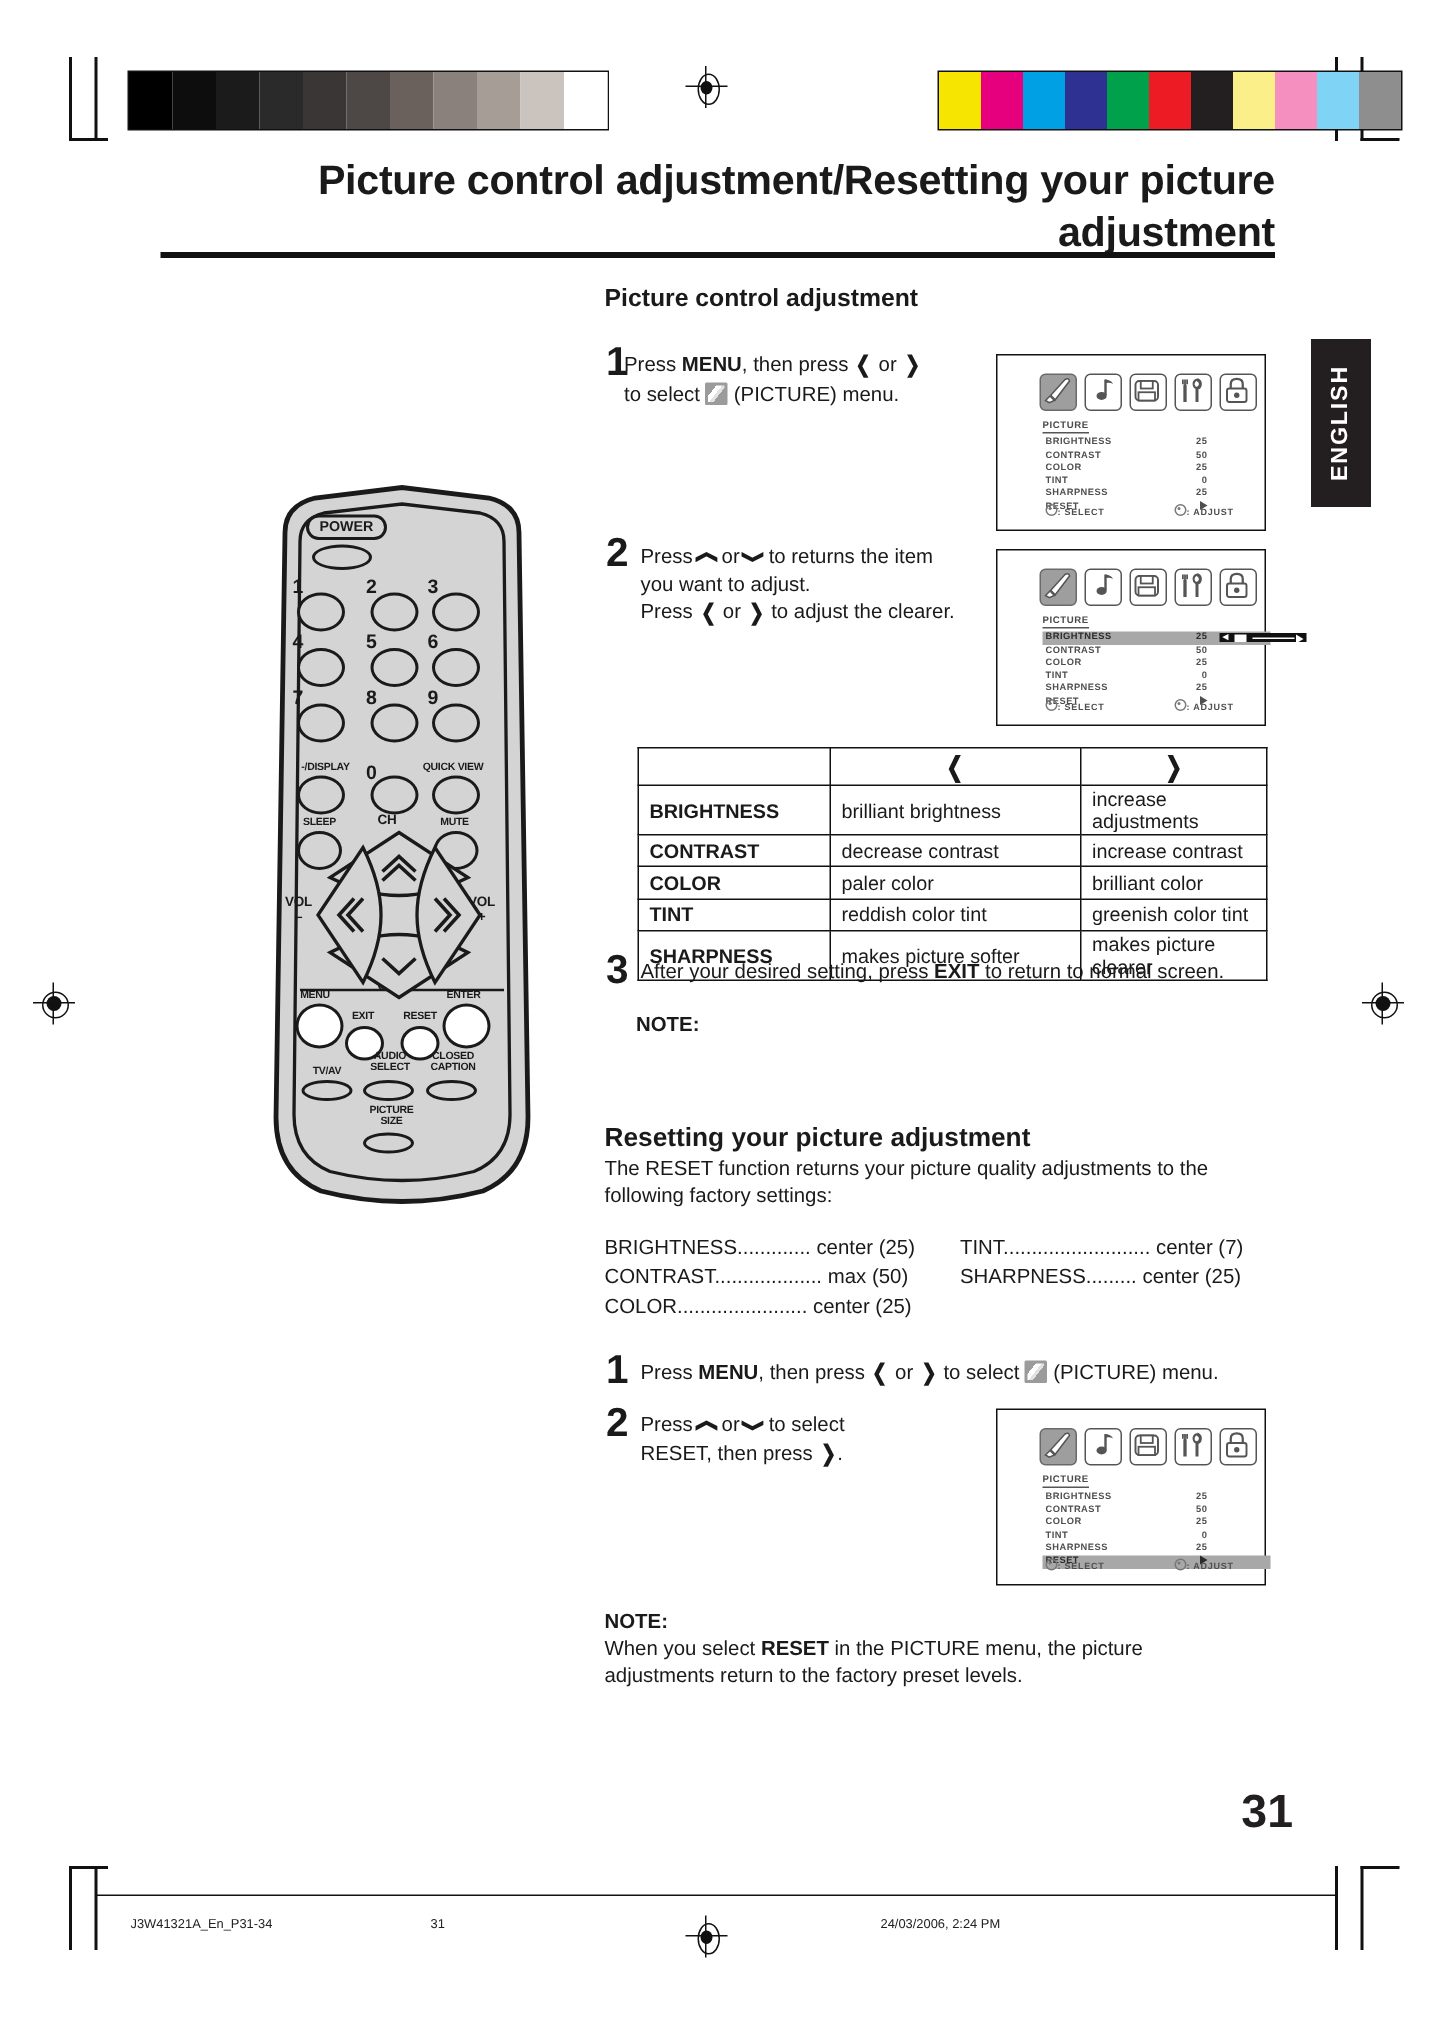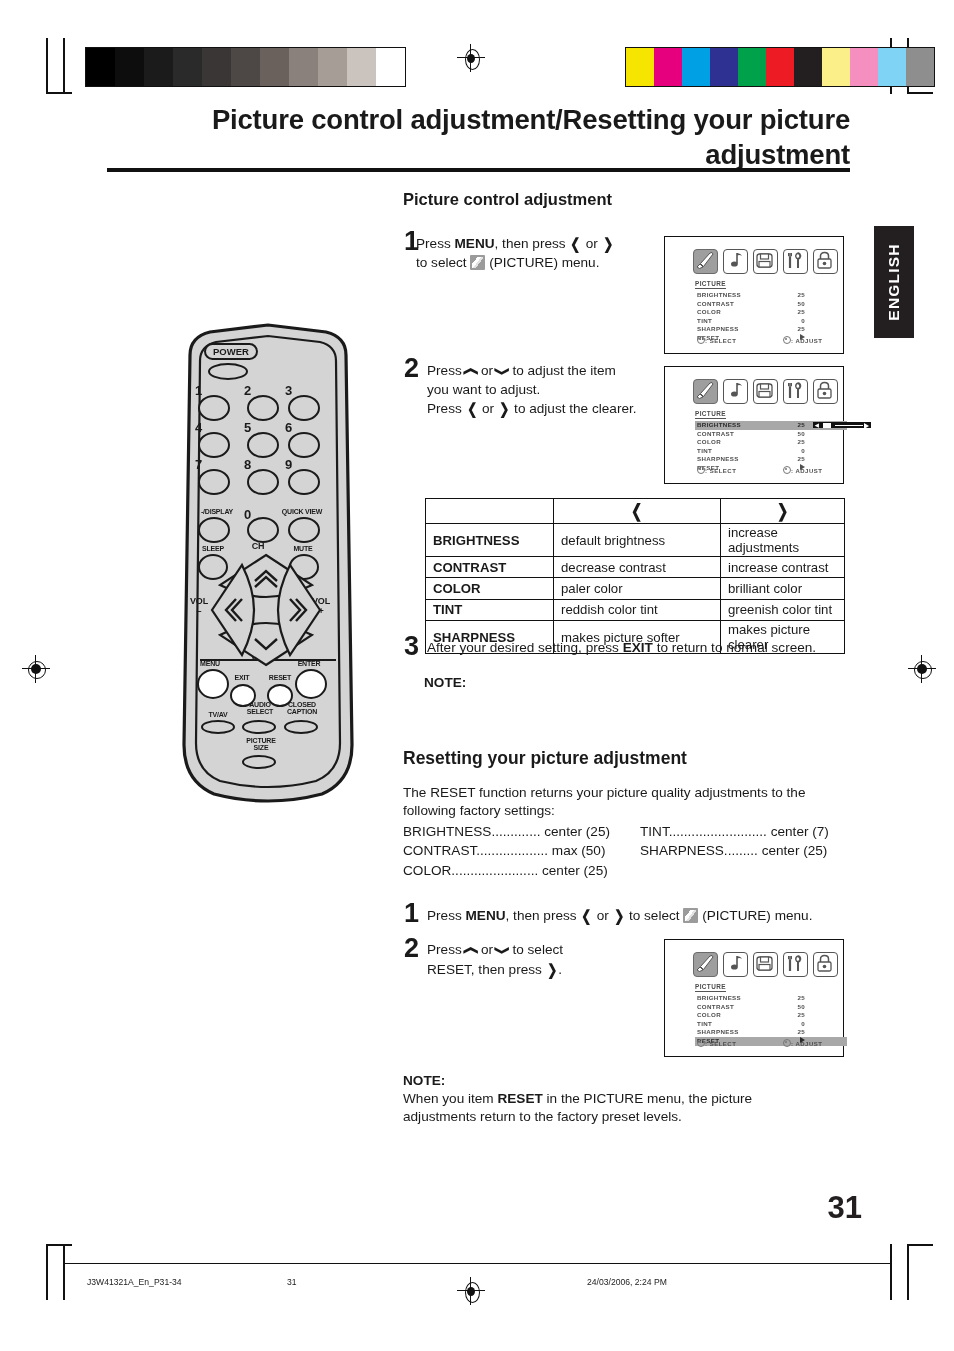--- a/index.html
+++ b/index.html
@@ -167,21 +167,21 @@
 <div class="abs h2" style="left:403px;top:190px;">Picture control adjustment</div>
 
 <div class="abs stepnum" style="left:404px;top:228px;">1</div>
 <div class="abs body" style="left:416px;top:234px;width:220px;">
   <span><span>Press </span><b>MENU</b><span>, then press </span><span class="arr">❮</span><span> or </span><span class="arr">❯</span></span><br>
   <span><span>to select </span><span class="brushinline"></span><span> (PICTURE) menu.</span></span>
 </div>
 
 <div class="abs stepnum" style="left:404px;top:355px;">2</div>
 <div class="abs body" style="left:427px;top:362px;width:230px;">
-  <span><span>Press </span><span class="arr" style="transform: rotate(90deg) scaleX(0.8); font-size: 14px;">❮</span><span> or </span><span class="arr" style="transform: rotate(90deg) scaleX(0.8); font-size: 14px;">❯</span><span> to adjust the item</span></span><br>
+  <span><span>Press </span><span class="arr" style="transform: rotate(90deg) scaleX(0.8); font-size: 14px;">❮</span><span> or </span><span class="arr" style="transform: rotate(90deg) scaleX(0.8); font-size: 14px;">❯</span><span> to returns the item</span></span><br>
   <span>you want to adjust.</span><br>
   <span><span>Press </span><span class="arr">❮</span><span> or </span><span class="arr">❯</span><span> to adjust the clearer.</span></span>
 </div>
 
 <style>
 </style>
 
 <div class="osd" style="left:664px;top:236px;width:180px;height:118px;">
   <div class="osd-icons" style="left:28px;top:12px;">
       <div class="oicon sel">
@@ -328,21 +328,21 @@
 
 <table class="adj">
     <tbody id="adj-body">
       <tr>
         <td class="lbl hdr"></td>
         <td class="mid hdr"><span class="tblarrow">❮</span></td>
         <td class="hdr"><span class="tblarrow">❯</span></td>
       </tr>
       <tr>
         <td class="lbl">BRIGHTNESS</td>
-        <td class="mid">default brightness</td>
+        <td class="mid">brilliant brightness</td>
         <td>increase adjustments</td>
       </tr>
       <tr>
         <td class="lbl">CONTRAST</td>
         <td class="mid">decrease contrast</td>
         <td>increase contrast</td>
       </tr>
       <tr>
         <td class="lbl">COLOR</td>
         <td class="mid">paler color</td>
@@ -364,21 +364,21 @@
 <div class="abs stepnum" style="left:404px;top:633px;">3</div>
 <div class="abs body" style="left:427px;top:639px;width:420px;">
   <span>After your desired setting, press </span><b>EXIT</b><span> to return to normal screen.</span>
 </div>
 
 <div class="abs body" style="left:424px;top:674px;width:420px;">
   <b>NOTE:</b><br>
 </div>
 
 <div class="abs h2" style="left:403px;top:748px;font-size:17.5px;">Resetting your picture adjustment</div>
-<div class="abs body" style="left:403px;top:770px;width:430px;margin-top:14px;">
+<div class="abs body" style="left:403px;top:770px;width:430px;">
   <span>The RESET function returns your picture quality adjustments to the</span><br>
   <span>following factory settings:</span>
 </div>
 
 <div class="abs body" id="fs-left" style="left:403px;top:822px;width:240px;line-height:1.43;">
     <div><span>BRIGHTNESS</span><span>............. </span><span>center (25)</span></div>
     <div><span>CONTRAST</span><span>................... </span><span>max (50)</span></div>
     <div><span>COLOR</span><span>....................... </span><span>center (25)</span></div>
   </div>
 <div class="abs body" id="fs-right" style="left:640px;top:822px;width:215px;line-height:1.43;">
@@ -461,21 +461,21 @@
         <span class="nm">RESET</span>
         <span class="vl"><span class="rtri"></span></span>
       </div>
     </div>
   <div class="osd-foot" style="left:32px;top:99px;"><span class="dotic"></span><span>: SELECT</span></div>
   <div class="osd-foot" style="left:118px;top:99px;"><span class="dotic"></span><span>: ADJUST</span></div>
 </div>
 
 <div class="abs body" style="left:403px;top:1072px;width:420px;">
   <b>NOTE:</b><br>
-  <span><span>When you item </span><b>RESET</b><span> in the PICTURE menu, the picture</span></span><br>
+  <span><span>When you select </span><b>RESET</b><span> in the PICTURE menu, the picture</span></span><br>
   <span>adjustments return to the factory preset levels.</span>
 </div>
 
 <div class="pageno">31</div>
 
 <div class="cropline" style="left:64px;top:1263px;width:826px;height:1px;"></div>
 <div class="foot" style="left:87px;top:1277px;">J3W41321A_En_P31-34</div>
 <div class="foot" style="left:287px;top:1277px;">31</div>
 <div class="foot" style="left:587px;top:1277px;">24/03/2006, 2:24 PM</div>
 

